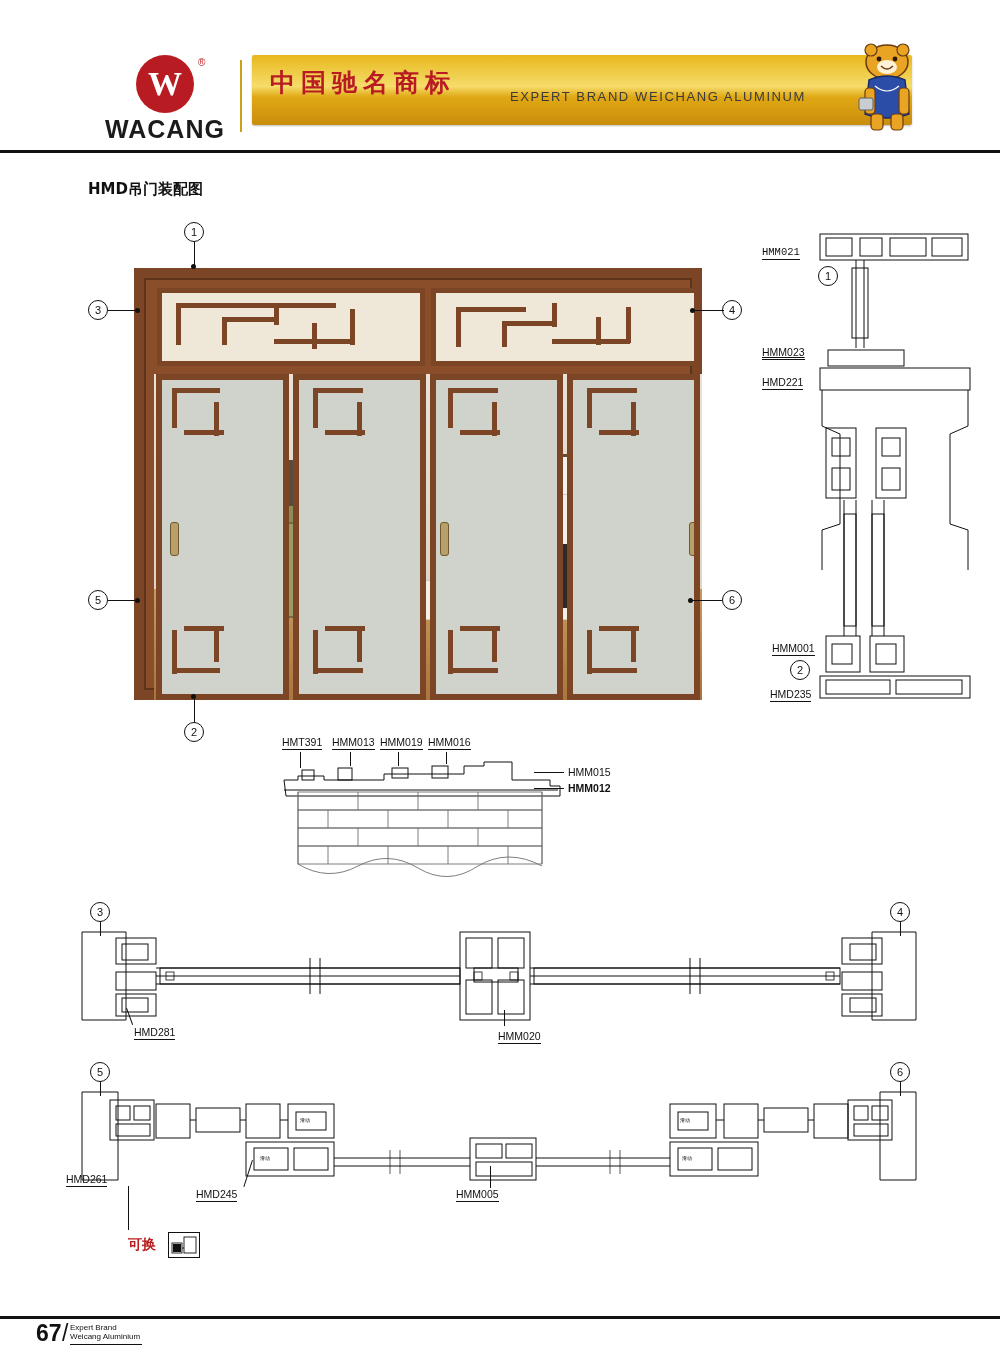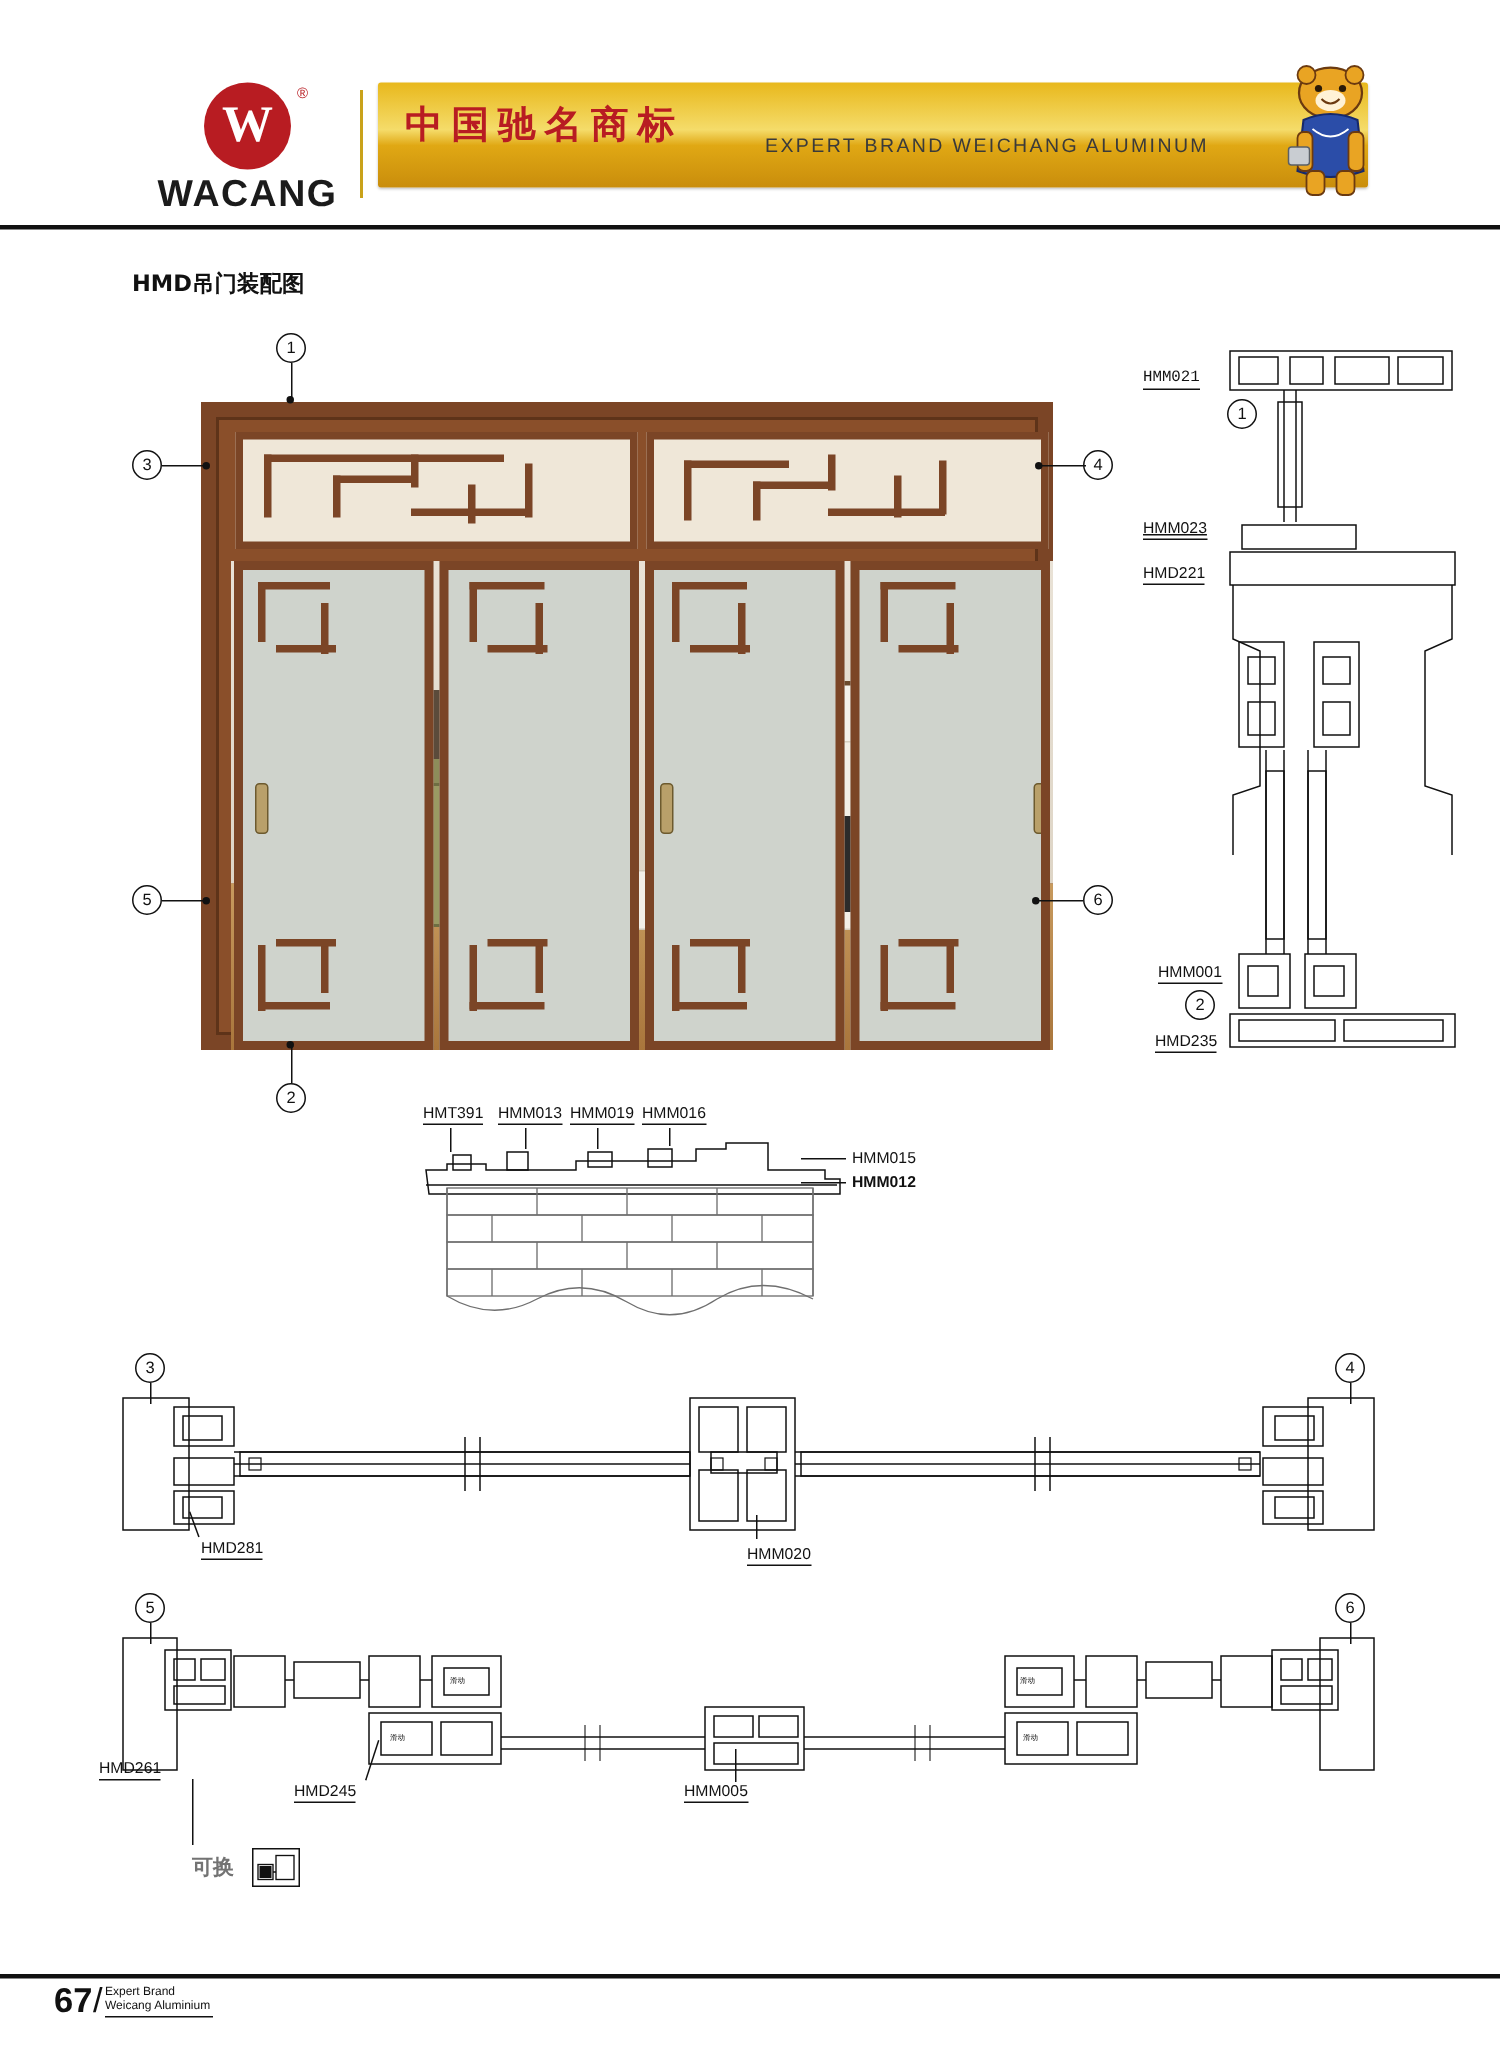--- a/index.html
+++ b/index.html
@@ -166,21 +166,21 @@
   }
   .pg-underline {
     position:absolute; left:70px; top:1344px; width:72px; height:1px; background:#111;
   }
   .replace-box {
     position:absolute; left:168px; top:1232px; width:32px; height:26px;
     border:1px solid #111; background:#fff;
   }
   .replace-lbl {
     position:absolute; left:128px; top:1236px; font-size:14px; font-weight:bold;
-    font-family:Liberation Sans, sans-serif; color:#737373;
+    font-family:Liberation Sans, sans-serif; color:#b91c1c;
   }
 </style>
 </head>
 <body>
 
 <div class="page">
 
   <div class="header">
 
     <div class="logo-box">

